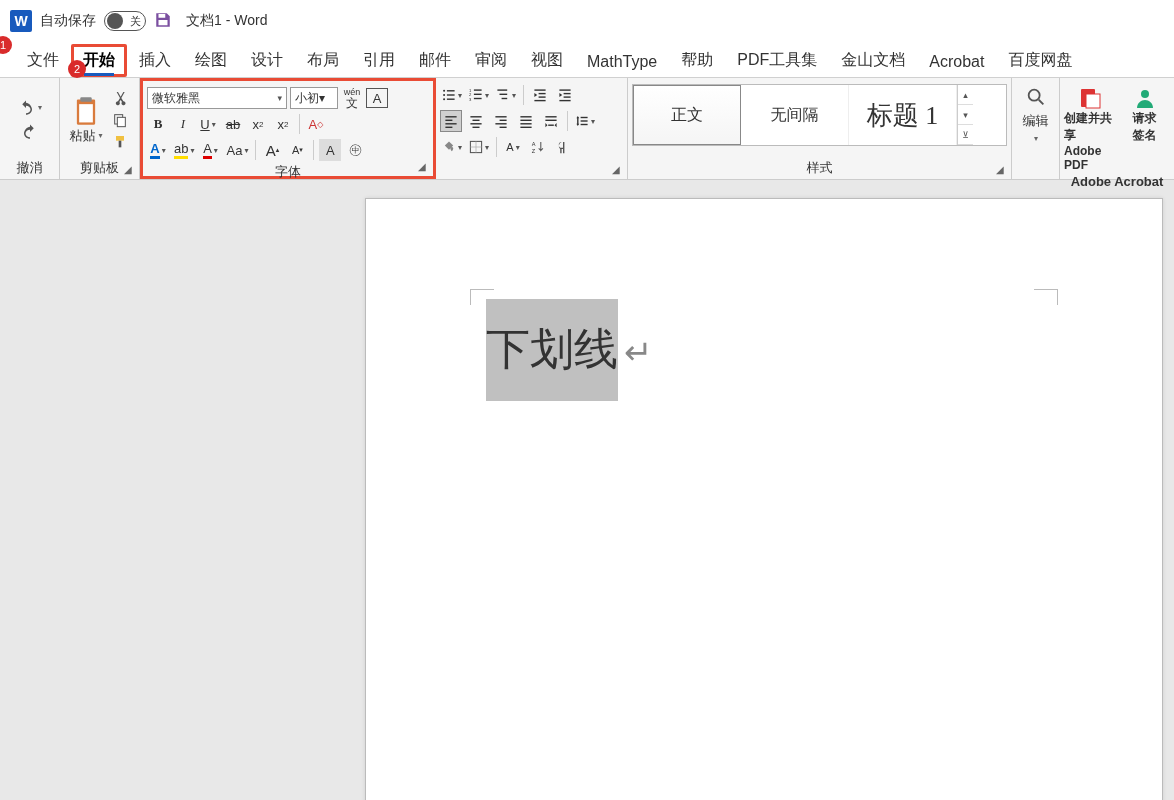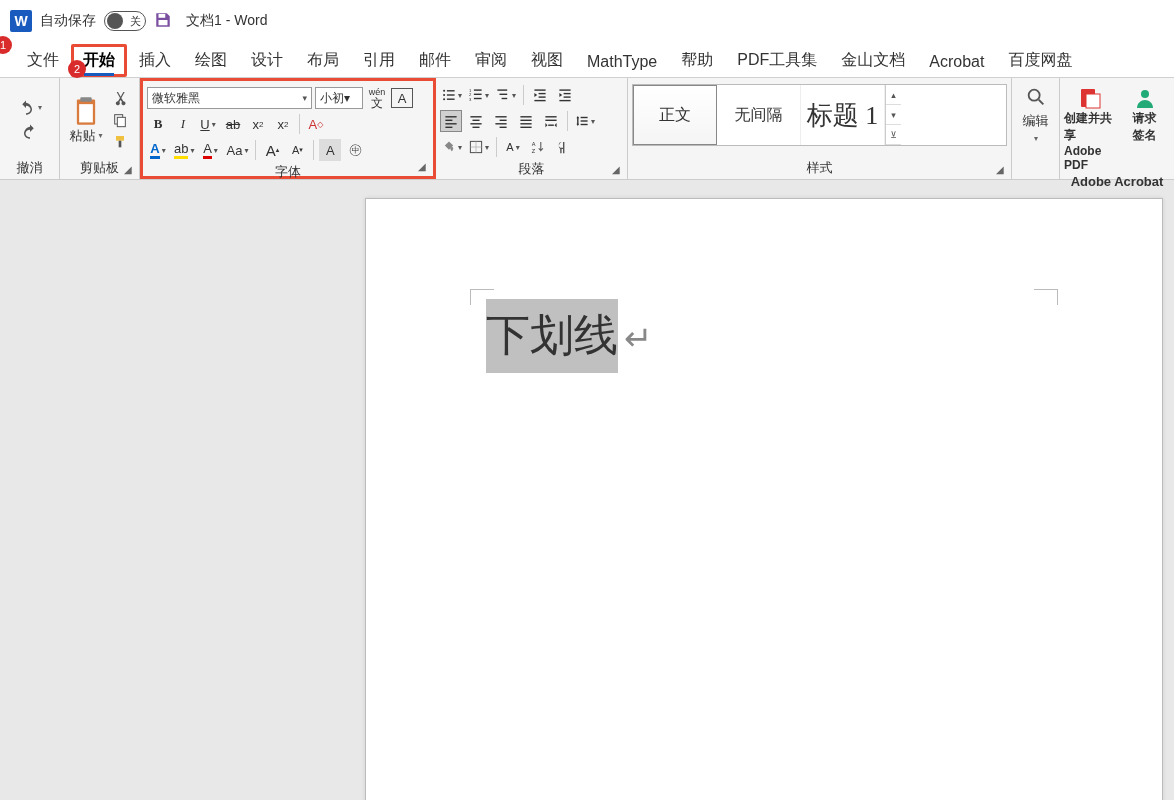--- a/index.html
+++ b/index.html
@@ -168,21 +168,21 @@
 .paste-main svg { width: 28px; height: 32px; }
 .paste-label-row { display:flex; align-items:center; gap:2px; font-size: 13px;}
 .clip-side { display:flex; flex-direction:column; gap: 4px; align-items:center; justify-content:center; width: 24px;}
 .clip-side .mini { width: 18px; height: 18px; display:flex; align-items:center; justify-content:center; }
 
 
 .font-group { width: 296px; }
 .font-rows { display: flex; flex-direction: column; gap: 4px; padding-top: 2px;}
 .font-row { display: flex; align-items: center; gap: 3px; }
 .font-name-combo {
-  width: 165px; height: 22px;
+  width: 140px; height: 22px;
   border: 1px solid #999;
   background: #fff;
   display: flex;
   align-items: center;
   padding: 0 4px;
   font-size: 12px;
 }
 .font-name-combo .dd { margin-left: auto; font-size: 9px; color:#555; }
 .font-size-combo {
   width: 48px; height: 22px;
@@ -219,21 +219,21 @@
 
 .styles-group { flex: 1; min-width: 354px; }
 .styles-gallery {
   display: flex;
   border: 1px solid #bbb;
   background: #fff;
   height: 62px;
   margin-top: 2px;
 }
 .style-item {
-  width: 84px;
+  width: 108px;
   display: flex;
   align-items: center;
   justify-content: center;
   font-size: 16px;
   border-right: 1px solid #eee;
 }
 .style-item.selected {
   border: 1px solid #888;
   background: linear-gradient(#fff, #f5f5f5);
 }
@@ -281,21 +281,21 @@
   width: 24px; height: 16px;
   border-color: #bbb;
 }
 .margin-corner.tl { top: 90px; left: 104px; border-left: 1px solid #bbb; border-top: 1px solid #bbb;}
 .margin-corner.tr { top: 90px; right: 104px; border-right: 1px solid #bbb; border-top: 1px solid #bbb;}
 .selected-text {
   display: inline-block;
   background: #c0c0c0;
   font-size: 44px;
   font-family: "Microsoft YaHei";
-  padding: 2px 0;
+  padding: 16px 0;
   line-height: 1.6;
 }
 .para-mark {
   font-size: 34px;
   color: #888;
   margin-left: 6px;
 }
 
 svg { fill: currentColor; }
 .dd-tiny { font-size: 8px; color: #666; margin-left:1px;}
@@ -604,21 +604,20 @@
               </svg>
             </div>
           <div class="rb-btn">
               <svg width="14" height="14" viewBox="0 0 20 20">
                 <path d="M8 3a4 4 0 0 0 0 8h2V3h2v16h-2v-6h-2v6H6v-6a6 6 0 0 1 2-10z" fill="#555"></path>
               </svg>
             </div>
         </div>
       </div>
     </div>
-    <div class="group-label">段落</div>
     <div class="group-launcher">◢</div>
   </div>
 
   <div class="ribbon-group styles-group">
     <div class="group-body" style="width:100%;">
       <div class="styles-gallery" style="flex:1;">
         <div class="style-item selected">正文</div>
         <div class="style-item">无间隔</div>
         <div class="style-item heading">标题 1</div>
         <div class="style-nav">

